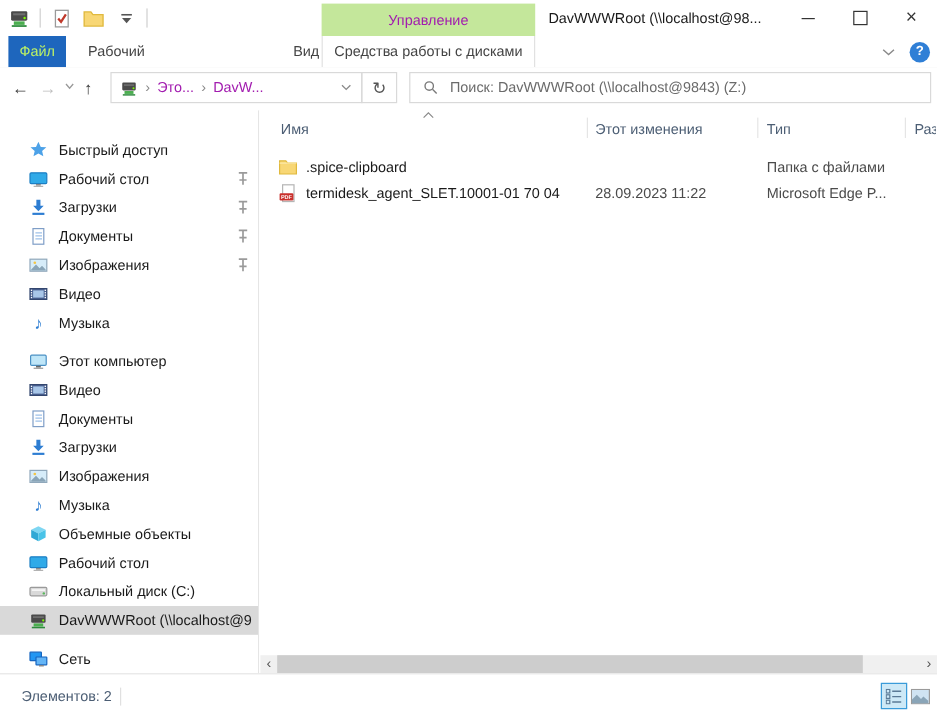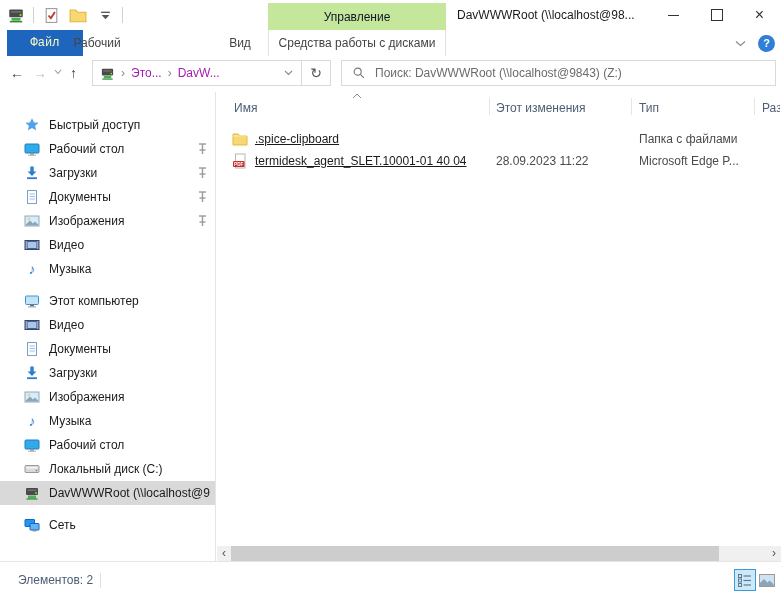--- a/index.html
+++ b/index.html
@@ -9,35 +9,35 @@
     background:#ffffff;
   }
   svg{display:block;}
 
   
   .titlebar{position:absolute;top:0;left:0;right:0;height:30px;background:#fff;}
   .qat{position:absolute;left:6px;top:5px;display:flex;align-items:center;gap:7px;}
   .qat-sep{width:1px;height:16px;background:#d0d0d0;}
   .qat-btn{display:flex;align-items:center;justify-content:center;width:20px;height:20px;}
   .ctx-group{position:absolute;left:268px;top:3px;width:178px;height:27px;
-    background:#c4e79b;display:flex;align-items:center;justify-content:center;color:#0f172a;}
+    background:#c4e79b;display:flex;align-items:center;justify-content:center;color:#a21caf;}
   .win-title{position:absolute;left:457px;top:8px;white-space:nowrap;color:#1a1a1a;}
   .win-controls{position:absolute;right:0;top:0;display:flex;height:30px;}
   .win-btn{width:43px;height:30px;display:flex;align-items:center;justify-content:center;color:#1a1a1a;}
   .min-glyph{width:11px;height:1px;background:#333;}
   .max-glyph{width:10px;height:10px;border:1px solid #333;}
   .close-glyph{font-size:16px;line-height:16px;color:#333;}
 
   
   .ribbon{position:absolute;top:30px;left:0;right:0;height:26px;border-bottom:1px solid #e1e1e1;background:#fff;}
   .rtab{position:absolute;top:0;height:26px;display:flex;align-items:center;justify-content:center;color:#444;}
-  .rtab-file{left:7px;width:76px;background:#1e66bd;color:#fef9c3;font-family:Liberation Mono, monospace;}
+  .rtab-file{left:7px;width:48px;background:#1e66bd;color:#bef264;}
   .rtab-home{left:63px;width:68px;}
   .rtab-share{left:128px;width:78px;margin-top:24px;}
-  .rtab-view{left:214px;width:52px;}
+  .rtab-view{left:214px;width:52px;justify-content:flex-end;}
   .rtab-ctx{left:268px;width:178px;border-left:1px solid #e1e1e1;border-right:1px solid #e1e1e1;background:#fff;box-sizing:border-box;}
   .ribbon-right{position:absolute;right:6px;top:0;height:26px;display:flex;align-items:center;gap:12px;}
   .help-circle{width:17px;height:17px;border-radius:50%;background:#2f7fd6;color:#fff;
     display:flex;align-items:center;justify-content:center;font-size:11px;font-weight:bold;}
 
   
   .addr{position:absolute;top:56px;left:0;right:0;height:36px;background:#fff;}
   .nav-glyph{position:absolute;top:9px;font-size:14px;line-height:16px;color:#444;}
   .nav-back{left:10px;color:#3a3a3a;}
   .nav-fwd{left:33px;color:#bdbdbd;}
@@ -67,21 +67,21 @@
 
   .filelist{flex:1;position:relative;background:#fff;overflow:hidden;}
   .colhdr-label{position:absolute;top:9px;color:#4c5e74;white-space:nowrap;}
   .colhdr-sep{position:absolute;top:6px;width:1px;height:17px;background:#e5e5e5;}
   .sort-caret{position:absolute;left:136px;top:1px;}
   .hdr-name{left:18px;}
   .hdr-date{left:280px;}
   .hdr-type{left:423px;}
   .hdr-size{left:546px;width:18px;overflow:hidden;}
   .file-row{position:absolute;left:0;right:0;height:22px;}
-  .cell-name{position:absolute;left:16px;top:0;height:22px;display:flex;align-items:center;gap:7px;white-space:nowrap;text-decoration:underline;}
+  .cell-name{position:absolute;left:16px;top:0;height:22px;display:flex;align-items:center;gap:7px;white-space:nowrap;}
   .cell-date{position:absolute;left:280px;top:4px;color:#4b4b4b;white-space:nowrap;}
   .cell-type{position:absolute;left:423px;top:4px;color:#4b4b4b;white-space:nowrap;}
 
   .hscroll{position:absolute;left:1px;right:0;bottom:1px;height:15px;background:#f0f0f0;}
   .hscroll-arrow{position:absolute;top:0;width:14px;height:15px;display:flex;align-items:center;justify-content:center;
     color:#555;font-size:12px;line-height:15px;}
   .hscroll-left{left:0;}
   .hscroll-right{right:0;}
   .hscroll-thumb{position:absolute;left:14px;top:0;width:488px;height:15px;background:#cdcdcd;}
 
@@ -415,20 +415,30 @@
       <span>Изображения</span>
     </div>
 
     <div class="side-item lvl1">
       <span class="icon16">
           <span class="music-glyph">♪</span>
         </span>
       <span>Музыка</span>
     </div>
 
+    <div class="side-item lvl1">
+      <span class="icon16">
+        <svg width="16" height="16" viewBox="0 0 16 16">
+            <path d="M2 4.5 L8 1.5 L14 4.5 L8 7.5z" fill="#7ed6f2"></path>
+            <path d="M2 4.5 L8 7.5 V14 L2 11z" fill="#2fa8d5"></path>
+            <path d="M14 4.5 L8 7.5 V14 L14 11z" fill="#49c3e8"></path>
+          </svg>
+      </span>
+      <span>Объемные объекты</span>
+    </div>
 
     <div class="side-item lvl1">
       <span class="icon16">
         <svg width="16" height="16" viewBox="0 0 16 16">
             <rect x="1" y="3" width="14" height="9" rx="1" fill="#30aae8" stroke="#1c7fc4"></rect>
             <rect x="6" y="12.3" width="4" height="1.4" fill="#8a8a8a"></rect>
             <rect x="4" y="13.8" width="8" height="1" fill="#b0b0b0"></rect>
           </svg>
       </span>
       <span>Рабочий стол</span>
@@ -502,21 +512,21 @@
 
     <div class="file-row" style="top:58px;">
       <span class="cell-name">
         <span class="icon16">
           <svg width="16" height="16" viewBox="0 0 16 16">
               <rect x="3.5" y="1" width="9.5" height="14" fill="#fff" stroke="#b5b5b5"></rect>
               <rect x="1" y="8" width="11.5" height="6" rx="1" fill="#c9302c"></rect>
               <text x="6.7" y="12.7" font-size="4.6" font-weight="bold" fill="#fff" text-anchor="middle" font-family="Liberation Sans, sans-serif">PDF</text>
             </svg>
         </span>
-        <span>termidesk_agent_SLET.10001-01 40 04</span>
+        <span>termidesk_agent_SLET.10001-01 70 04</span>
       </span>
       <span class="cell-date">28.09.2023 11:22</span>
       <span class="cell-type">Microsoft Edge P...</span>
     </div>
 
     <div class="hscroll">
       <span class="hscroll-arrow hscroll-left">‹</span>
       <span class="hscroll-thumb"></span>
       <span class="hscroll-arrow hscroll-right">›</span>
     </div>

